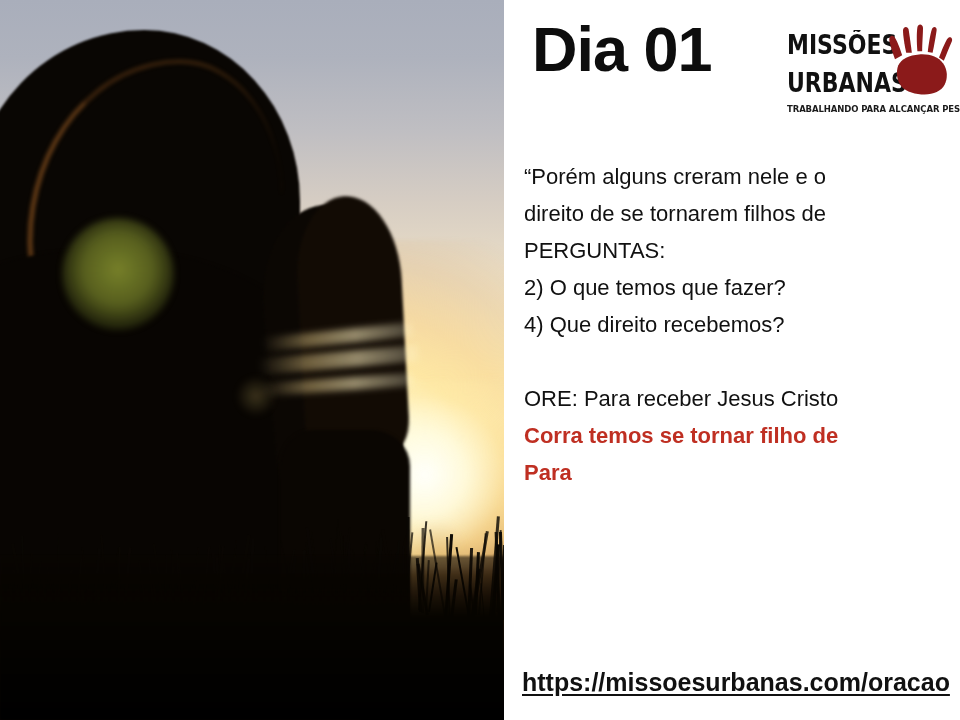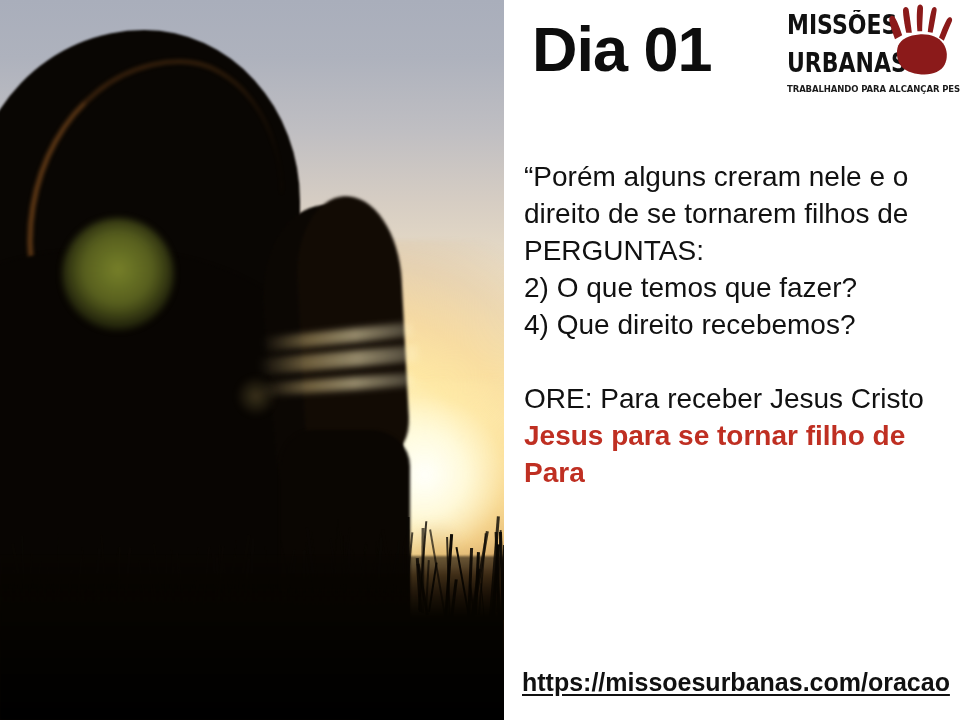--- a/index.html
+++ b/index.html
@@ -178,21 +178,21 @@
     font-weight: bold;
     letter-spacing: -1px;
     color: #0d0d0d;
     line-height: 1;
     white-space: nowrap;
   }
   
   #logo {
     position: absolute;
     left: 279px;
-    top: 2px;
+    top: 22px;
     width: 176px;
     height: 100px;
   }
   #logo-word-1, #logo-word-2 {
     position: absolute;
     left: 4px;
     color: #111;
     font-weight: bold;
     font-size: 22px;
     letter-spacing: 0px;
@@ -218,21 +218,21 @@
     position: absolute;
     left: 96px; top: 2px;
     width: 80px; height: 80px;
   }
   
   #body-text {
     position: absolute;
     left: 20px;
     top: 158px;
     width: 420px;
-    font-size: 28px;
+    font-size: 22px;
     line-height: 37px;
     color: #111111;
   }
   #body-text p { margin: 0; }
   .verse-line, .q-line, .pray-line { white-space: pre-wrap; }
   .spacer { height: 37px; }
   .red-cta {
     color: #bf2f22;
     font-weight: bold;
   }
@@ -445,20 +445,20 @@
     </div>
 
     <div id="body-text">
       <p class="verse-line">“Porém alguns creram nele e o</p>
       <p class="verse-line">direito de se tornarem filhos de</p>
       <p class="q-line">PERGUNTAS:</p>
       <p class="q-line">2) O que temos que fazer?</p>
       <p class="q-line">4) Que direito recebemos?</p>
       <div class="spacer"></div>
       <p class="pray-line">ORE: Para receber Jesus Cristo</p>
-      <p class="pray-line red-cta">Jesus para se tornar filho de</p>
+      <p class="pray-line red-cta">Corra temos se tornar filho de</p>
       <p class="pray-line red-cta">Para</p>
     </div>
 
     <div id="url">https://missoesurbanas.com/oracao</div>
 
   </div>
 </div>
 
 </body></html>

